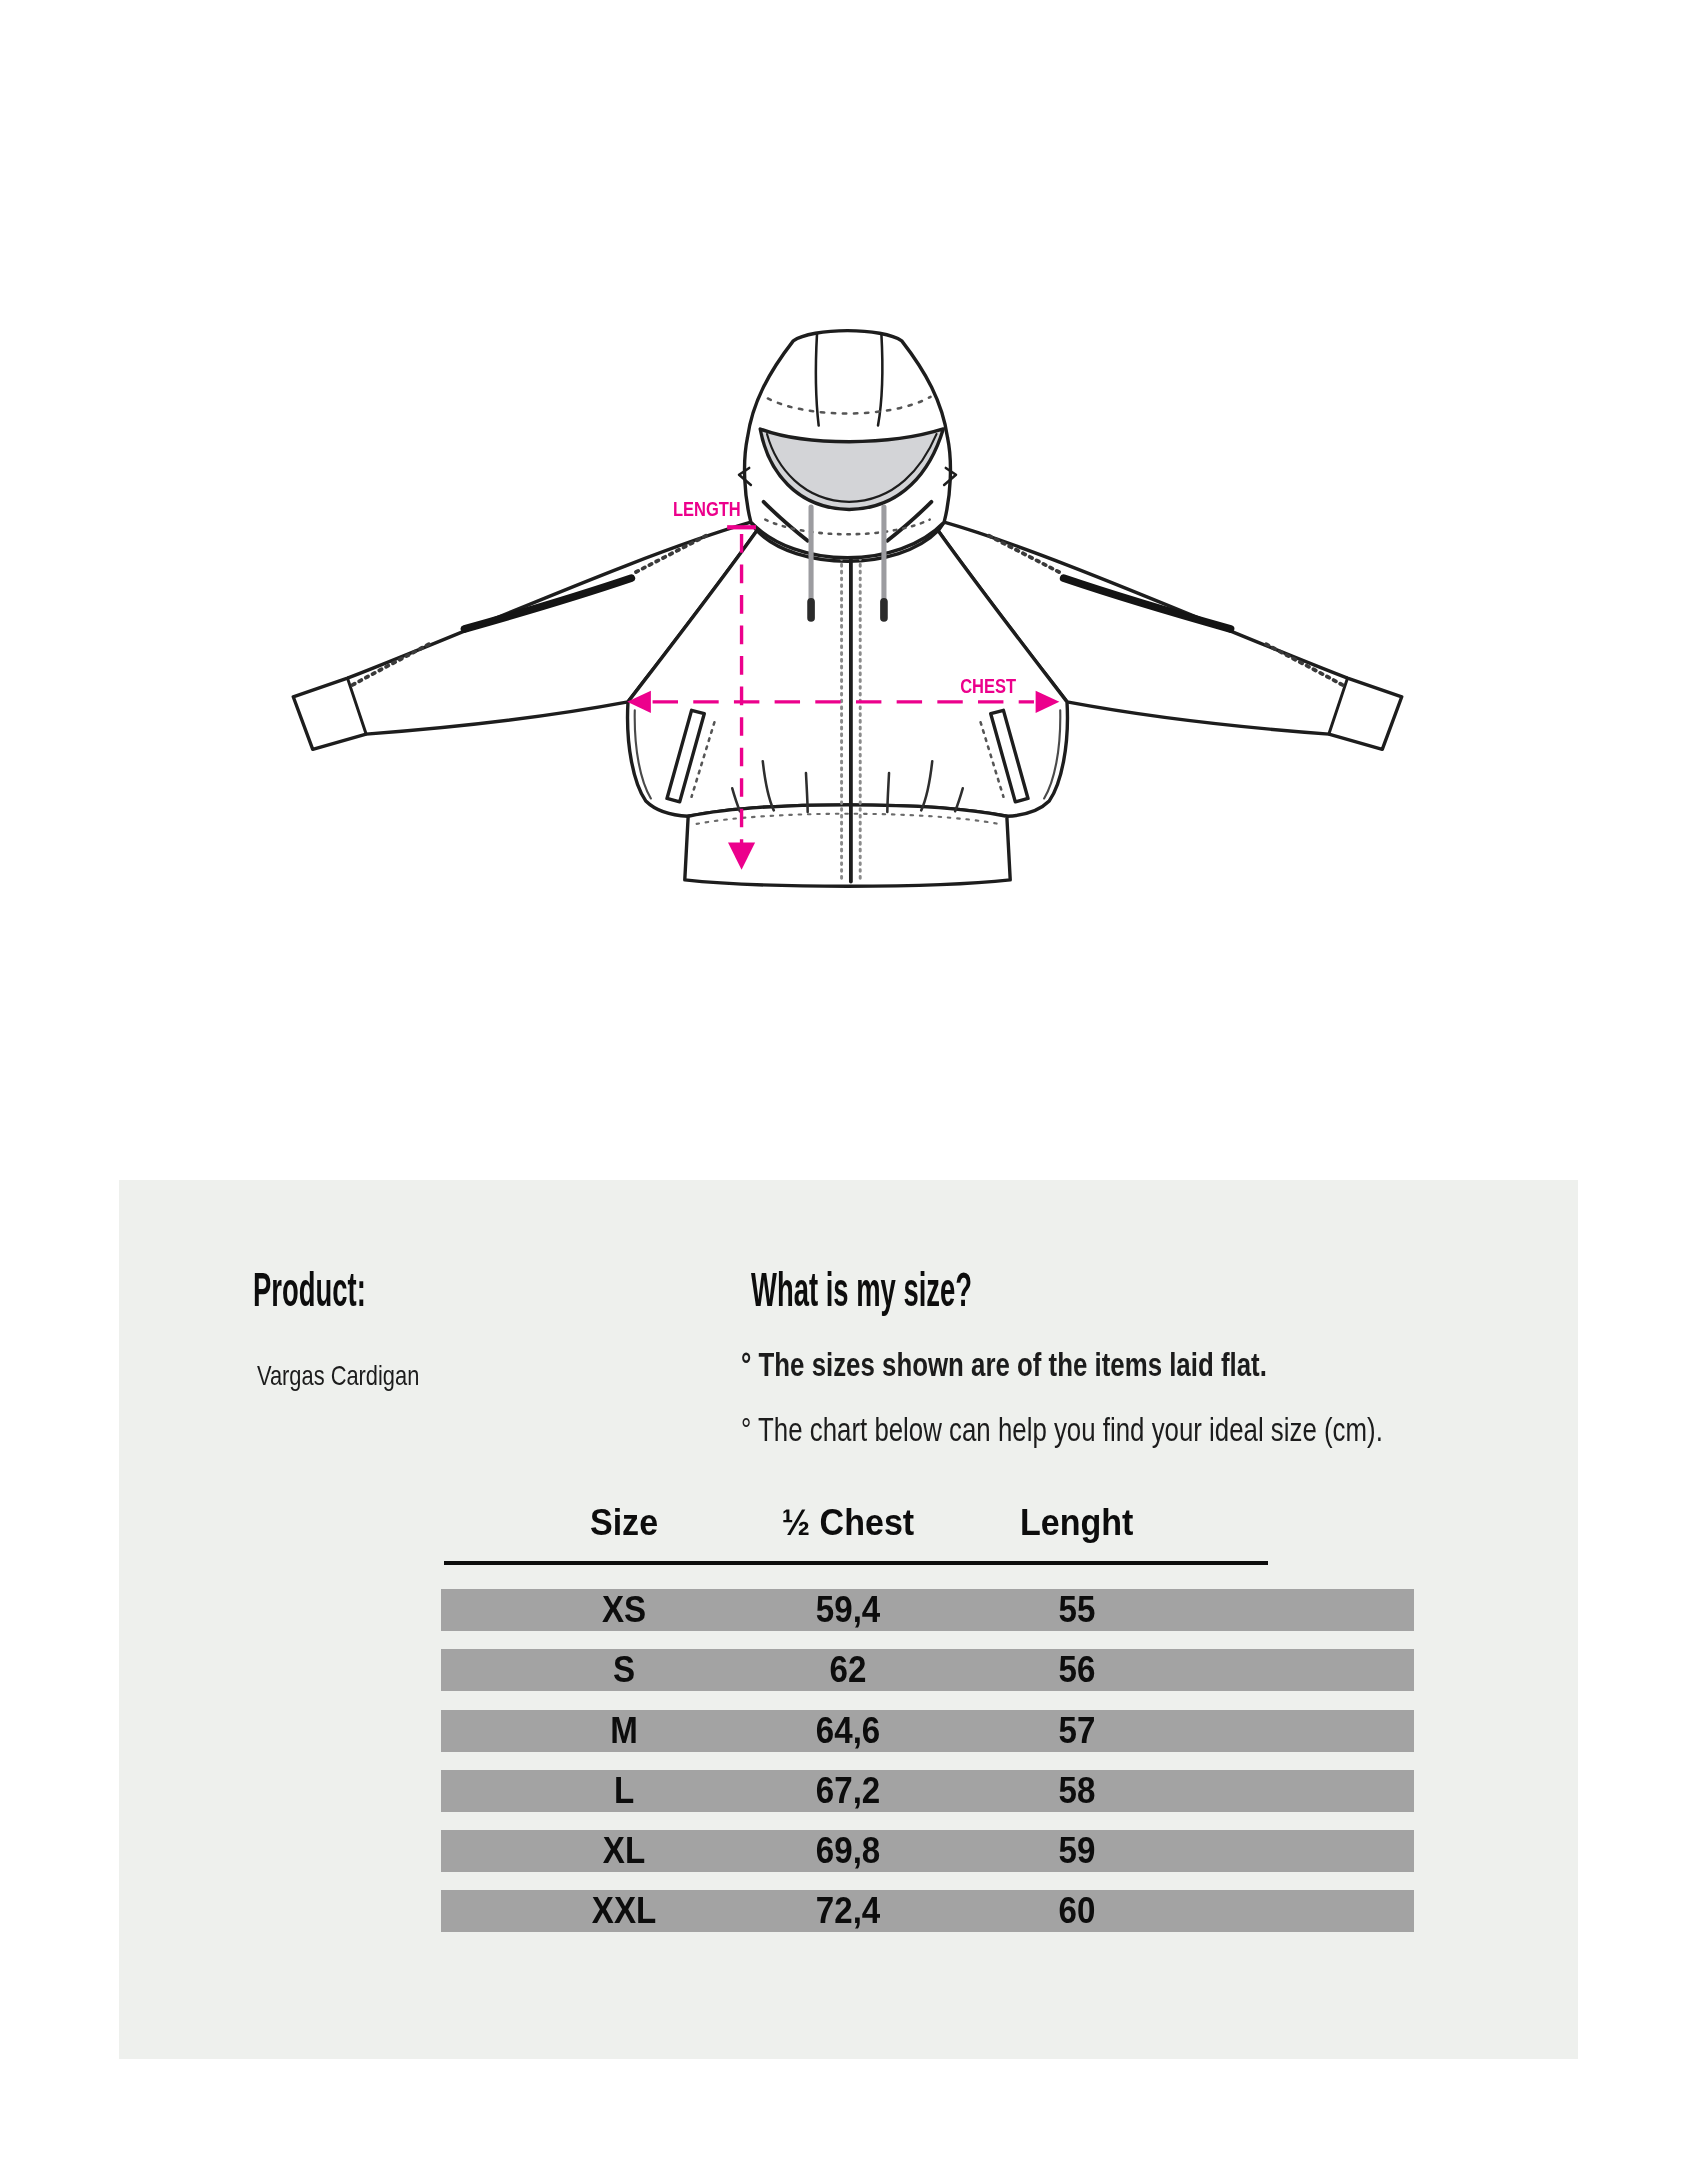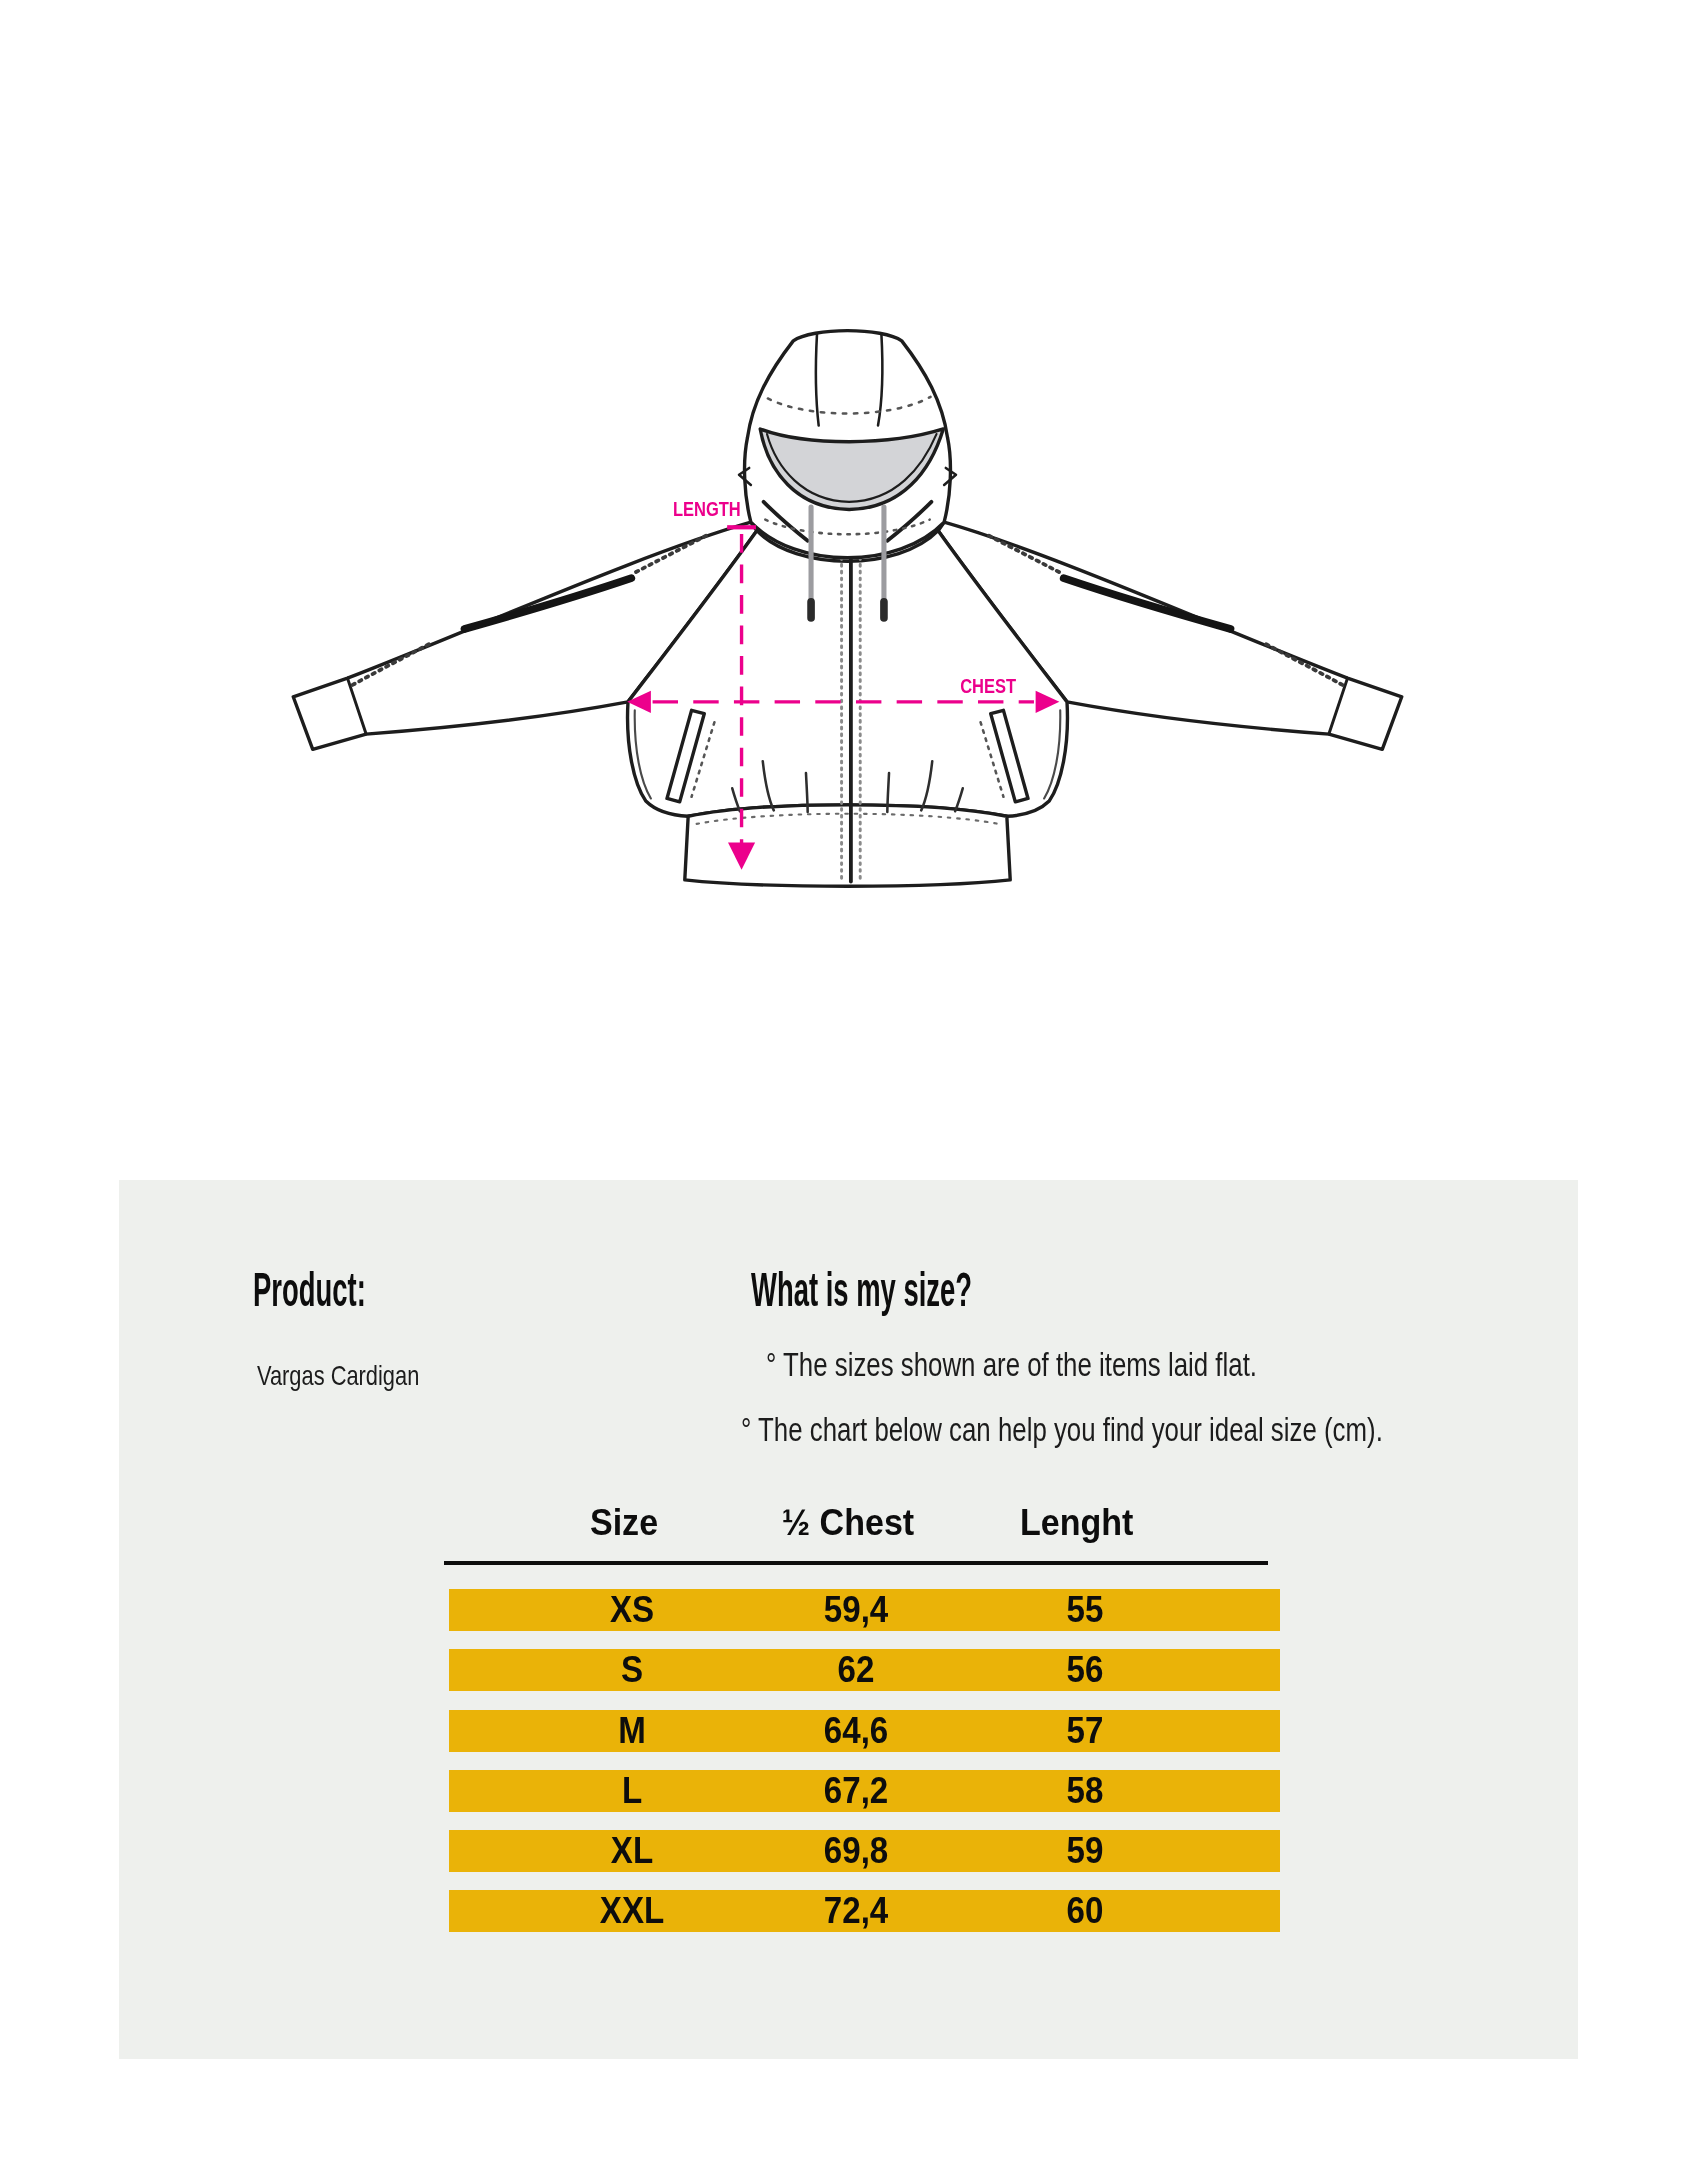--- a/index.html
+++ b/index.html
@@ -19,21 +19,21 @@
   .cond{display:inline-block;transform:scaleX(0.56);transform-origin:0 50%;white-space:nowrap;}
   .body-text{font-size:34px;font-weight:400;line-height:39px;color:#1c1c1c;white-space:nowrap;}
   .cond2{display:inline-block;transform:scaleX(0.78);transform-origin:0 50%;white-space:nowrap;}
   .cond3{display:inline-block;transform:scaleX(0.76);transform-origin:0 50%;white-space:nowrap;}
   .table{position:absolute;left:441px;top:1496px;width:831px;height:445px;text-decoration:underline;}
   .thead-cell{
     position:absolute;top:0;height:53px;line-height:53px;width:254px;text-align:center;
     font-size:37px;font-weight:700;color:#0d0d0d;
   }
   .rule{position:absolute;left:3.4px;top:65px;width:824px;height:4.2px;background:#0d0d0d;}
-  .row{position:absolute;left:8px;width:831px;height:42px;background:#eab308;}
+  .row{position:absolute;left:0;width:973px;height:42px;background:#a3a3a3;}
   .cell{
     position:absolute;top:0;height:42px;line-height:42px;width:254px;text-align:center;
     font-size:36px;font-weight:700;color:#0d0d0d;
   }
   .cx{display:inline-block;transform:scaleX(0.92);transform-origin:50% 50%;white-space:nowrap;}
   .c1{left:56px;}  
   .c2{left:280px;} 
   .c3{left:509px;} 
 </style>
 </head>
@@ -139,21 +139,21 @@
   </div>
 
   <div class="abs heading" style="left:751px;top:1258px;">
     <span class="cond">What is my size?</span>
   </div>
 
   <div class="abs body-text" style="left:257px;top:1356px;font-size:28px;">
     <span class="cond2">Vargas Cardigan</span>
   </div>
 
-  <div class="abs body-text" style="left:766px;top:1345px;">
+  <div class="abs body-text" style="left:741px;top:1345px;font-weight:bold;">
     <span class="cond3">° The sizes shown are of the items laid flat.</span>
   </div>
   <div class="abs body-text" style="left:741px;top:1410px;">
     <span class="cond3">° The chart below can help you find your ideal size (cm).</span>
   </div>
 
   <div class="table">
 
     <div class="thead-cell c1">
       <span class="cx">Size</span>

